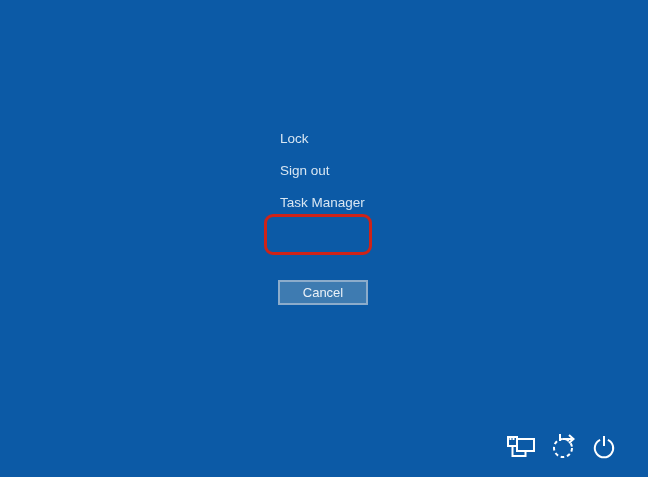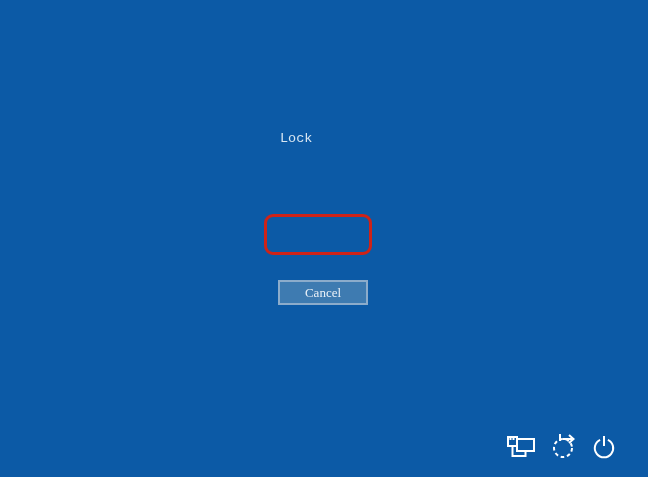--- a/index.html
+++ b/index.html
@@ -16,21 +16,20 @@
     left: 280px;
     top: 129px;
   }
   .menu-item {
     height: 32px;
     line-height: 19px;
     font-size: 13.5px;
     color: #D8E6F2;
     cursor: pointer;
     white-space: nowrap;
-    font-family: Liberation Mono, monospace;
   }
   .highlight-box {
     position: absolute;
     left: 264px;
     top: 214px;
     width: 102px;
     height: 35px;
     border: 3px solid #CF2318;
     border-radius: 9px;
     pointer-events: none;
@@ -39,21 +38,21 @@
     position: absolute;
     left: 278px;
     top: 280px;
     width: 90px;
     height: 25px;
     background: #3E7BB1;
     border: 2px solid #8CACCB;
     box-sizing: border-box;
     color: #EAF1F8;
     font-size: 13px;
-    font-family: Liberation Serif, serif;
+    font-family: Liberation Sans, sans-serif;
     text-align: center;
     line-height: 21px;
     cursor: pointer;
     padding: 0;
   }
   .tray {
     position: absolute;
     right: 31px;
     bottom: 17px;
     display: flex;
@@ -69,20 +68,26 @@
   .tray-icon svg { display: block; }
 </style>
 </head>
 <body>
 
 <div class="screen">
 
   <div class="menu">
     <div class="menu-item">
       <span>Lock</span>
+    </div>
+    <div class="menu-item">
+      <span>Sign out</span>
+    </div>
+    <div class="menu-item">
+      <span>Task Manager</span>
     </div>
   </div>
 
   <div class="highlight-box"></div>
 
   <button class="cancel-button">Cancel</button>
 
   <div class="tray">
 
     <div class="tray-icon">

